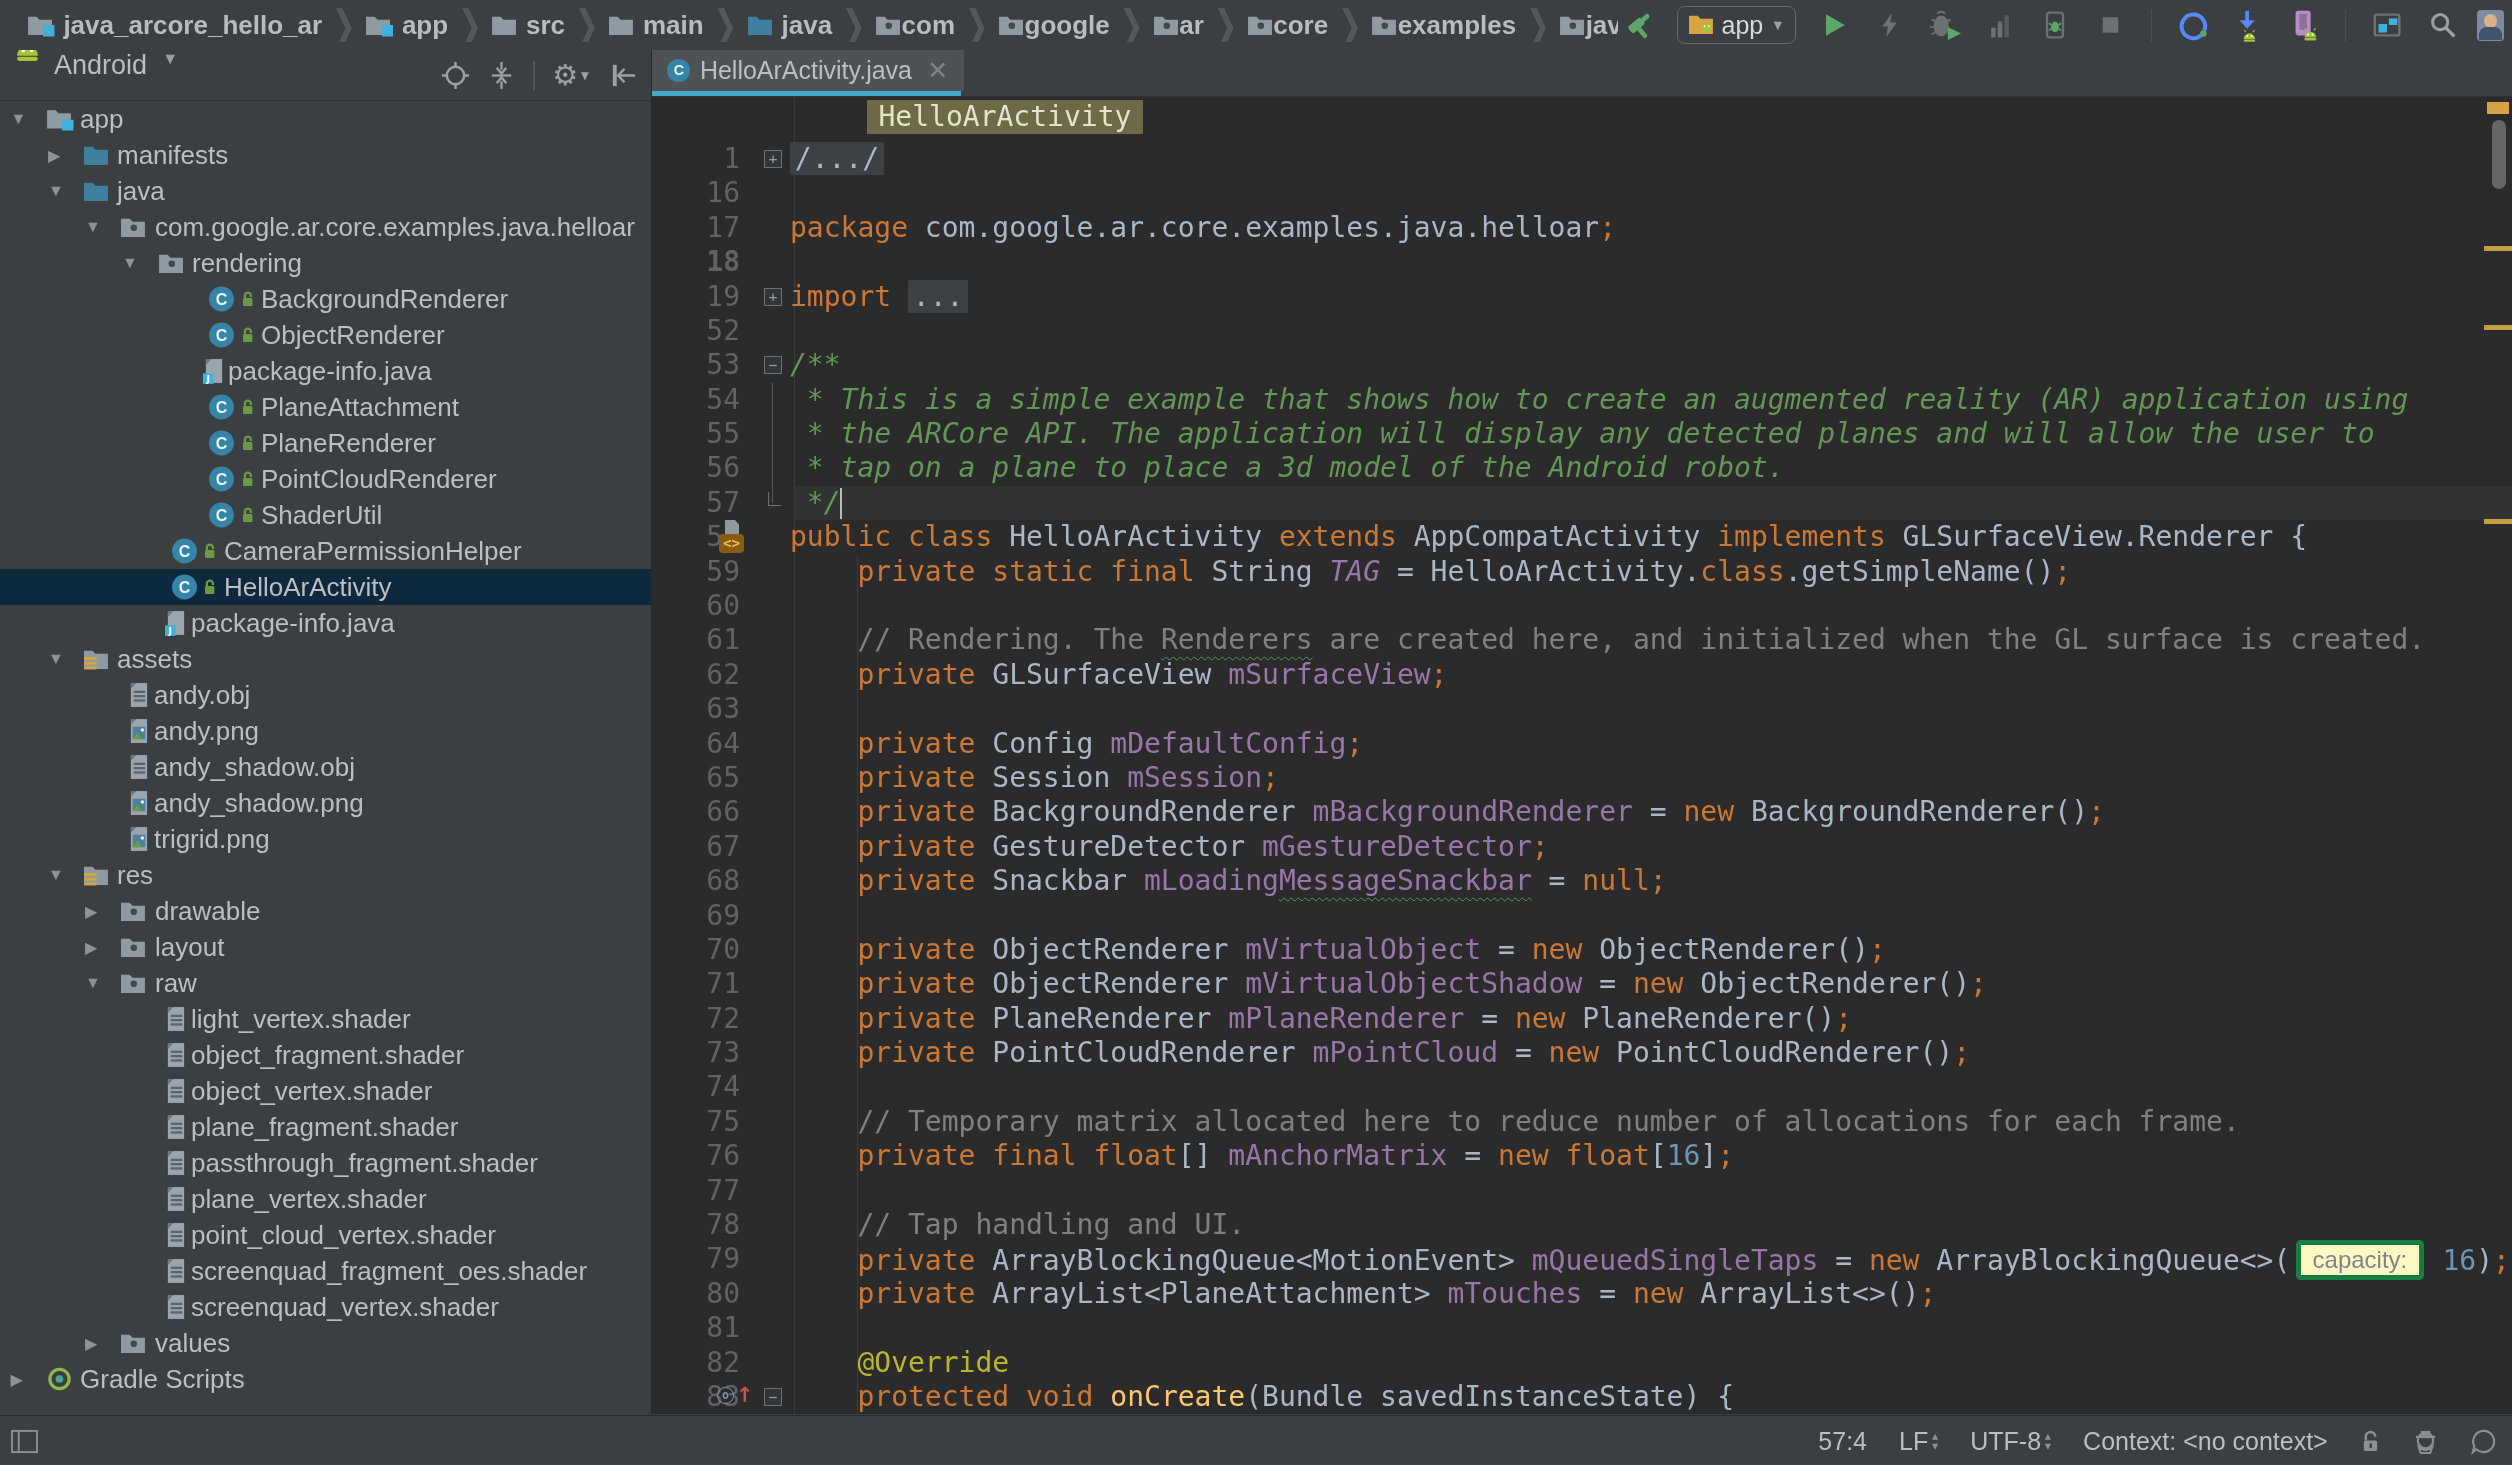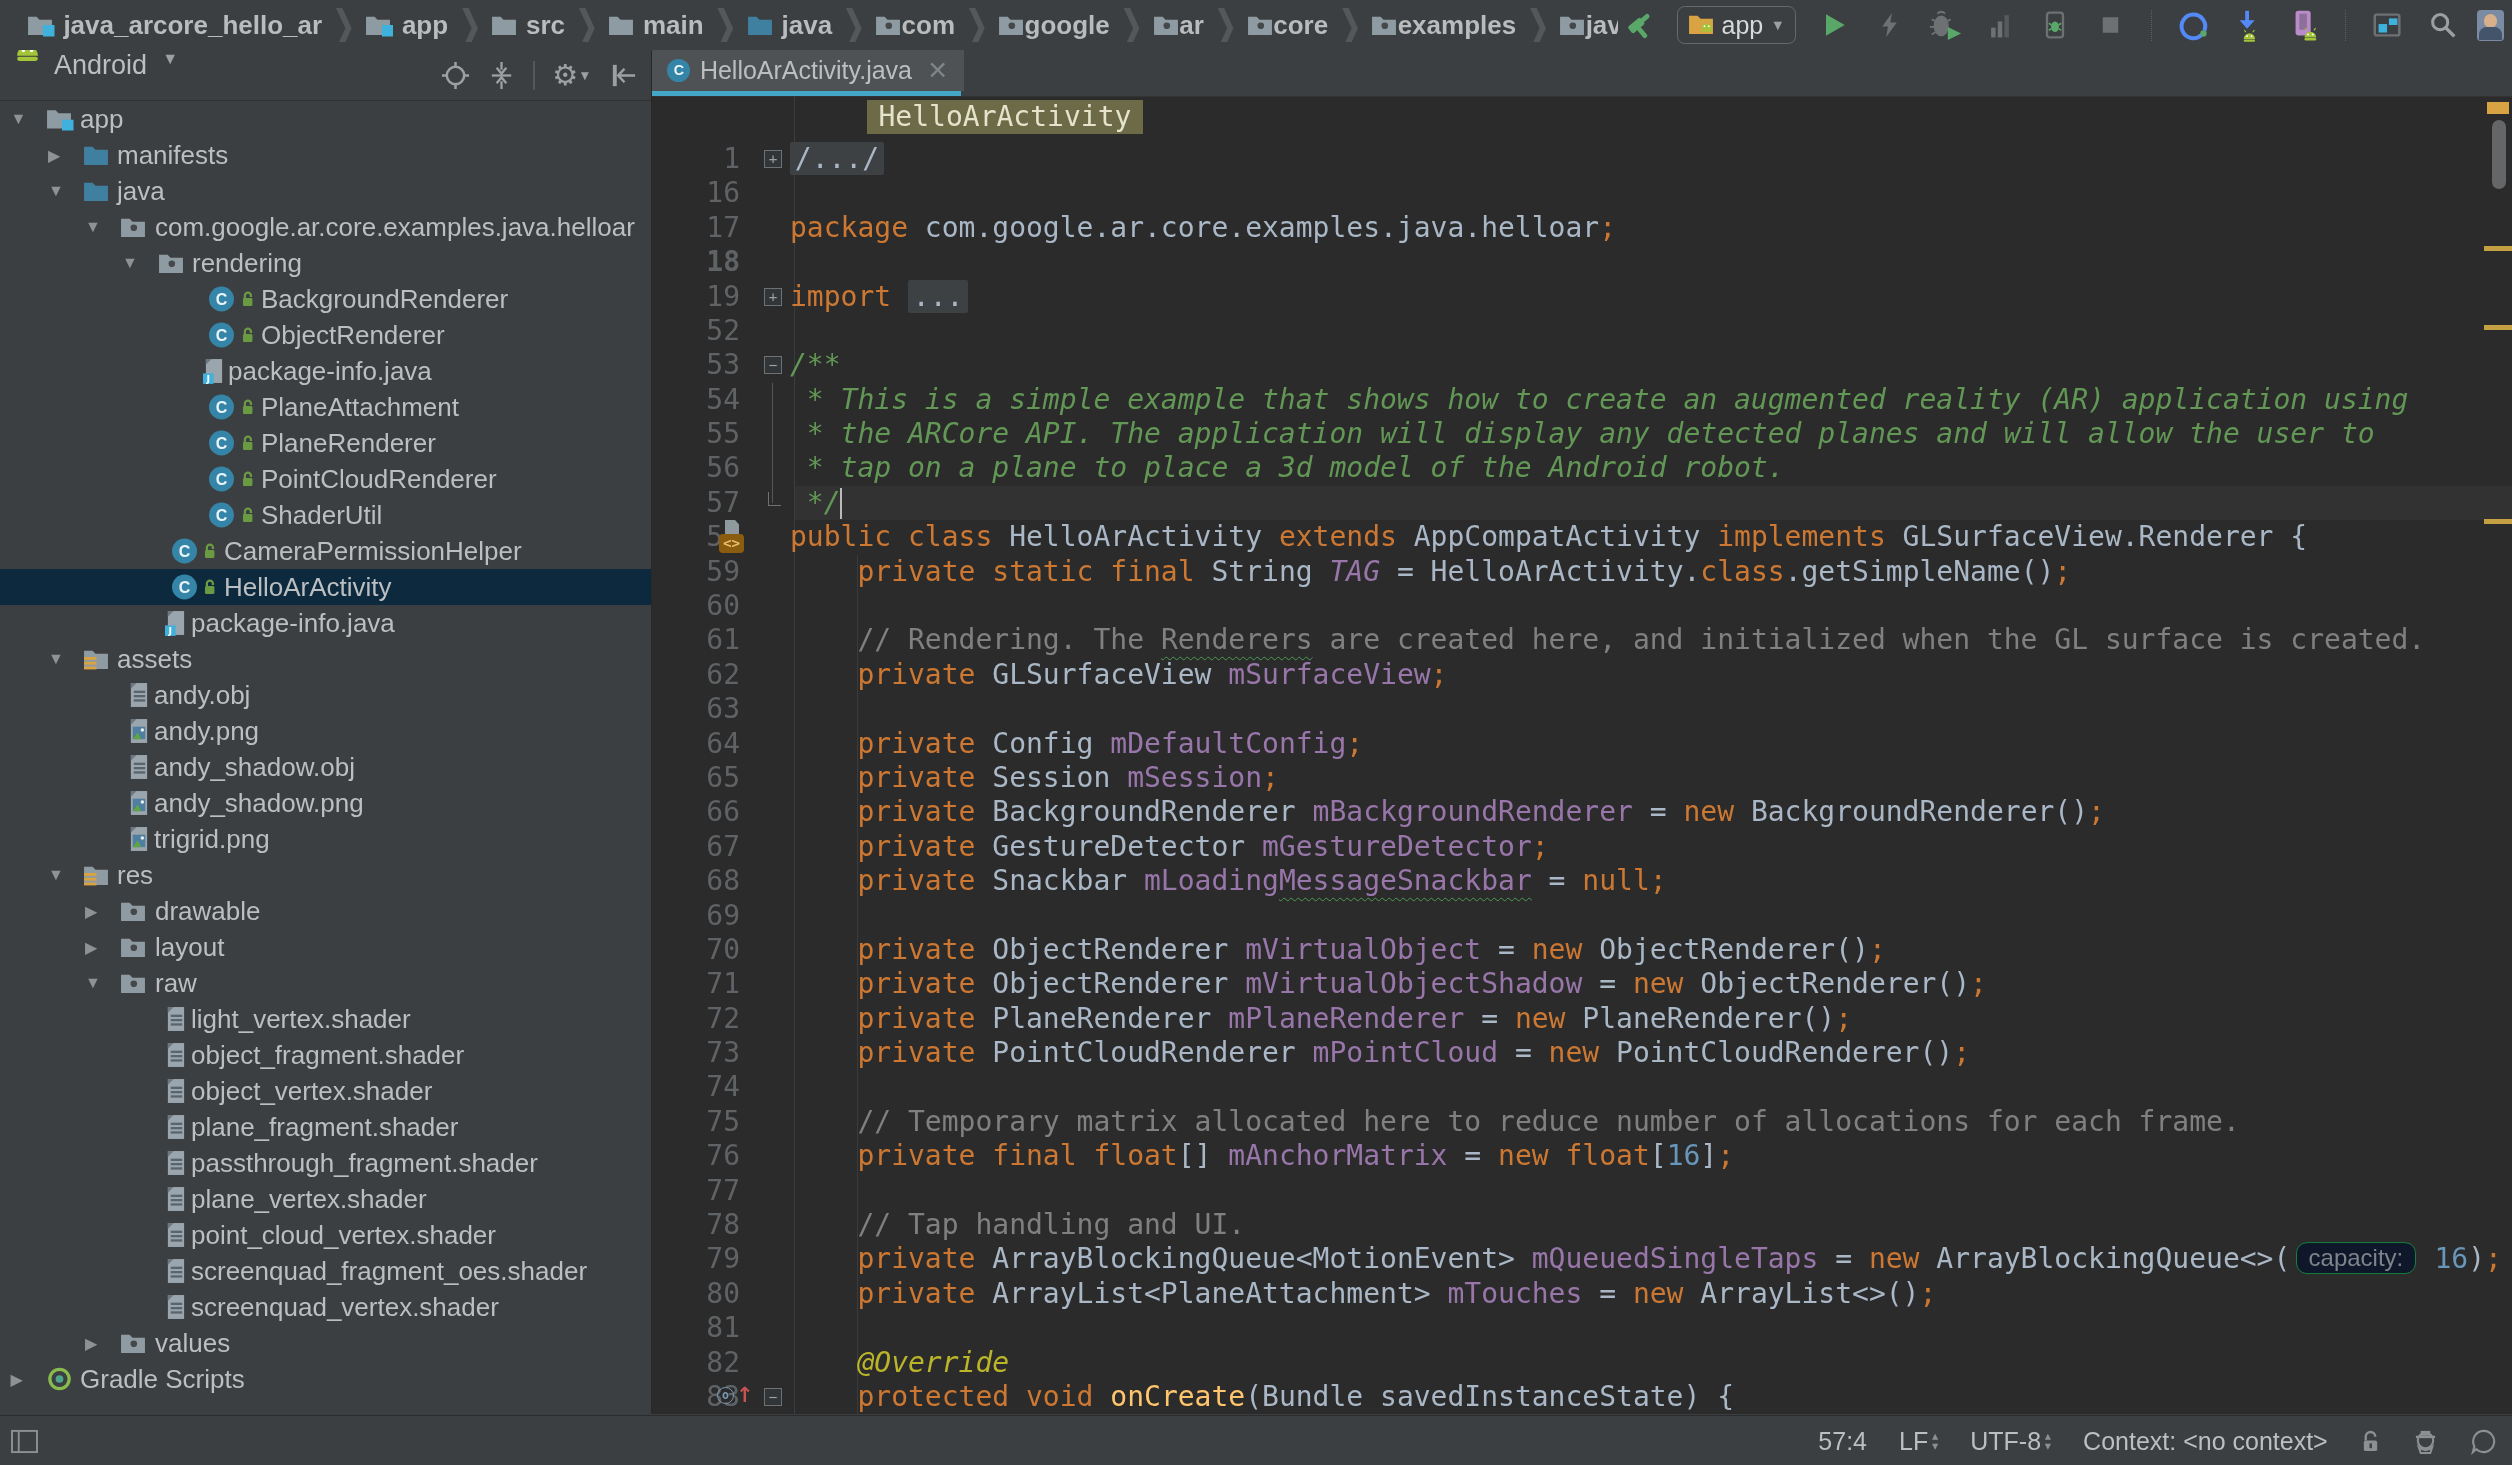--- a/index.html
+++ b/index.html
@@ -45,26 +45,26 @@
   .ebody{position:absolute;left:0;top:46px;width:100%;height:1318px;overflow:hidden;}
   .lookup{position:absolute;left:215px;top:3.8px;height:34px;line-height:34px;padding:0 11.5px;background:#6d6b47;
           color:#e3e4cb;font:28px/34px "DejaVu Sans Mono",monospace;z-index:5;}
   .codelines{position:absolute;left:0;top:46px;width:100%;height:1272px;font:28px/34px "DejaVu Sans Mono",monospace;}
   .codelines::before{content:'';position:absolute;left:142px;top:-46px;bottom:0;width:1px;background:#3a3d3f;}
   .cline{position:absolute;left:0;width:100%;height:34px;white-space:pre;}
   .cline .lnum{position:absolute;left:0;top:0;width:88px;text-align:right;color:#606366;}
   .cline .ctext{position:absolute;left:138px;top:0;white-space:pre;}
   .hlrow{position:absolute;left:143px;right:0;height:34px;background:#323232;}
   .kw{color:#cc7832;} .tx{color:#a9b7c6;} .fl{color:#9876aa;} .num{color:#6897bb;}
-  .cm{color:#808080;} .doc{color:#629755;font-style:italic;} .ann{color:#bbb529;font-style:italic;} .mth{color:#ffc66d;}
+  .cm{color:#808080;} .doc{color:#629755;font-style:italic;} .ann{color:#bbb529;} .mth{color:#ffc66d;}
   .st{color:#9876aa;font-style:italic;}
   .fold{background:#3d4144;color:#a9b7c6;padding:0 4.8px;border-radius:1.9px;}
   .sp{text-decoration:underline;text-decoration-style:wavy;text-decoration-color:#4c9a57;
       text-decoration-thickness:1.4px;text-underline-offset:6.7px;}
-  .hint{display:inline-block;background:#0f172a;border:1px solid #15803d;border-radius:11px;color:#7e848a;
+  .hint{display:inline-block;background:#fef9c3;border:5px solid #15803d;border-radius:5px;color:#7e848a;
         padding:0 11.5px;height:30px;line-height:30px;font:24px/30px "Liberation Sans",sans-serif;
         vertical-align:middle;transform:translateY(-1.9px);margin:0 1.9px 0 5.7px;}
   .foldbox{position:absolute;left:112px;width:18px;height:18px;top:7.6px;border:1px solid #6e7173;background:#313538;
            color:#9da0a2;font:14.3px/16px "DejaVu Sans Mono",monospace;text-align:center;box-sizing:border-box;}
   .foldend{position:absolute;left:116px;top:5.7px;width:11.5px;height:13.4px;border-left:1.9px solid #6e7173;border-bottom:1.9px solid #6e7173;}
   .gline{position:absolute;width:1px;background:#54585a;left:120px;}
   .iguide{position:absolute;width:1px;background:#393c3e;left:205px;}
   .gpage{position:absolute;left:73px;top:0px;width:14.3px;height:16px;background:#8f9a9f;
          clip-path:polygon(0 0,70% 0,100% 30%,100% 100%,0 100%);}
   .gbadge{position:absolute;left:67px;top:14.3px;width:25px;height:19px;background:#8a5c0f;border-radius:3.8px;

